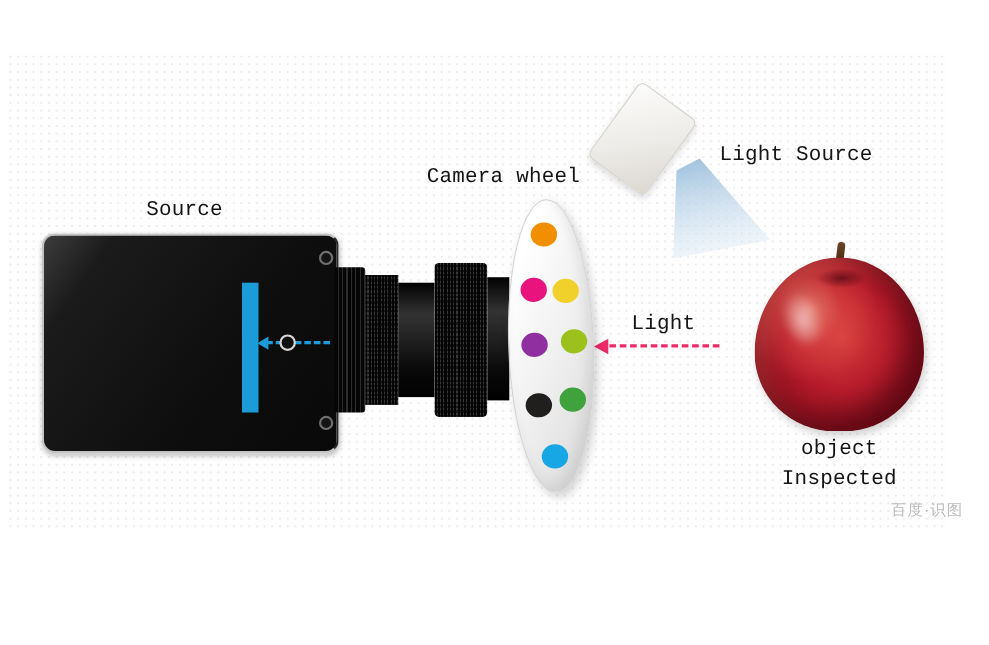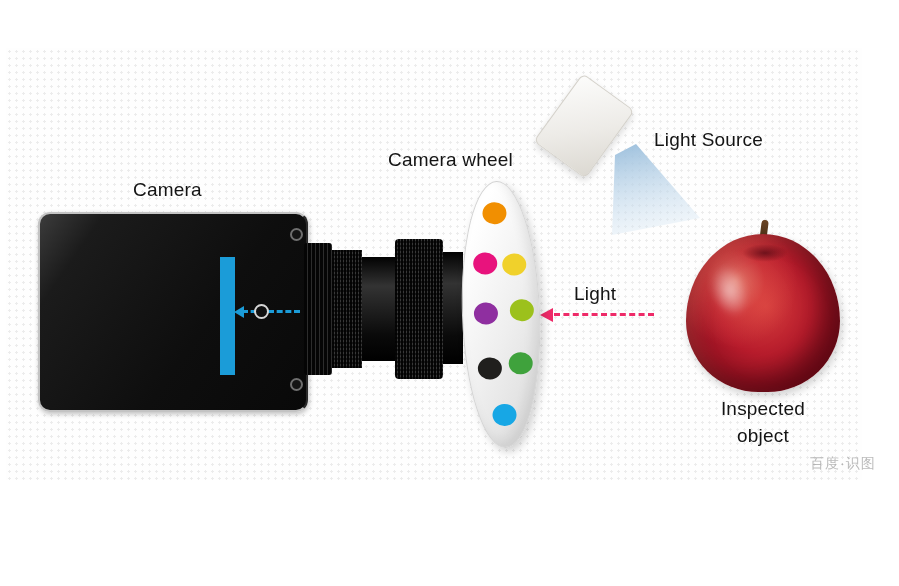--- a/index.html
+++ b/index.html
@@ -6,21 +6,21 @@
   #stage{
     position:relative;width:899px;height:586px;overflow:hidden;
     background:#ffffff;
     font-family:"Liberation Sans",sans-serif;color:#161616;
   }
   .dots-bg{
     position:absolute;left:6px;top:48px;width:856px;height:432px;
     background-image:radial-gradient(#ececec 1px,transparent 1.3px);
     background-size:7px 7px;background-color:#fefefe;
   }
-  .lbl{position:absolute;font-size:19px;letter-spacing:.2px;color:#141414;}
+  .lbl{position:absolute;font-size:19px;letter-spacing:.2px;color:#141414;font-family:Liberation Mono, monospace;}
 
   
   .camera-body{
     position:absolute;left:38px;top:212px;width:266px;height:196px;
     border-radius:12px;
     background:linear-gradient(125deg,#3c3c3c 0%,#1b1b1b 16%,#0e0e0e 60%,#090909 100%);
     border:2px solid #c3c3c3;border-right-color:#2b2b2b;
     box-shadow:1px 2px 5px rgba(0,0,0,.25);
   }
   .screw{position:absolute;width:9px;height:9px;border:2px solid #6f6f6f;border-radius:50%;background:#141414;}
@@ -107,21 +107,21 @@
   .pos-lightsource-lbl{left:654px;top:129px;}
   .pos-light-lbl{left:574px;top:283px;text-align:right;}
 </style>
 </head>
 <body>
 
 <div id="stage">
 
   <div class="dots-bg"></div>
 
-  <div class="lbl pos-camera-lbl">Camera</div>
+  <div class="lbl pos-camera-lbl">Source</div>
   <div class="lbl pos-wheel-lbl">Camera wheel</div>
   <div class="lbl pos-lightsource-lbl">Light Source</div>
   <div class="lbl pos-light-lbl">Light</div>
 
   <div class="camera-body">
     <div class="screw s-top"></div>
     <div class="screw s-bottom"></div>
     <div class="sensor-bar" style="background: rgb(27, 156, 216);"></div>
     <div class="cam-arrow-line"></div>
     <div class="cam-arrow-head"></div>
@@ -160,18 +160,18 @@
   <div class="light-arrow-head"></div>
 
   <div class="apple-wrap">
     <div class="apple-stem"></div>
     <div class="apple-body">
       <div class="apple-dip"></div>
       <div class="apple-shine"></div>
     </div>
   </div>
   <div class="lbl inspected-lbl">
+    <div>object</div>
     <div>Inspected</div>
-    <div>object</div>
   </div>
 
   <div class="watermark">百度·识图</div>
 </div>
 
 </body></html>

